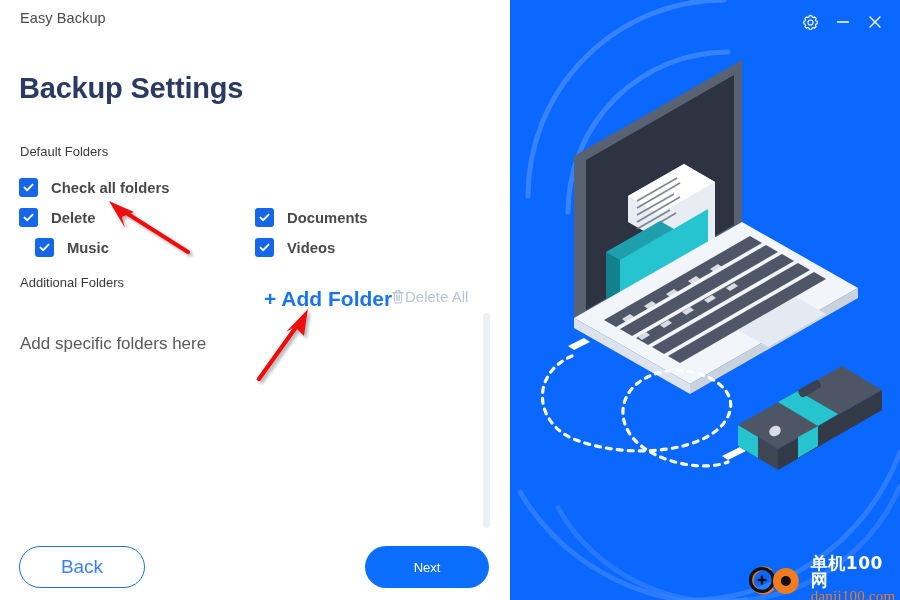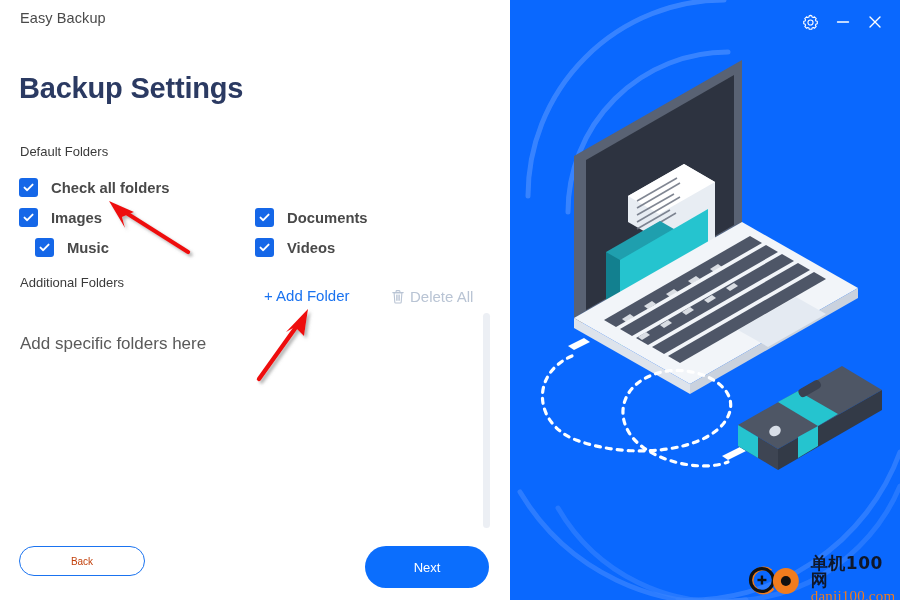--- a/index.html
+++ b/index.html
@@ -61,50 +61,50 @@
   }
   #cb-all    { left: 19px; top: 178px; }
   #cb-images { left: 19px; top: 208px; }
   #cb-music  { left: 19px; top: 238px; padding-left: 16px; }
   #cb-docs   { left: 255px; top: 208px; }
   #cb-videos { left: 255px; top: 238px; }
 
   
   #add-folder {
     position: absolute; left: 264px; top: 287px;
-    font-size: 15px; color: #1a73f0; font-weight: normal;
+    font-size: 21px; color: #1a73f0; font-weight: bold;
     cursor: pointer; white-space: nowrap;
   }
   #delete-all {
     position: absolute; left: 391px; top: 288px;
     font-size: 15px; color: #b9c4d4;
-    display: flex; align-items: center; gap: 5px;
+    display: flex; align-items: center; 
     white-space: nowrap;
   }
   #delete-all .trash { display: block; }
 
   #empty-hint {
     position: absolute; left: 20px; top: 334px;
     font-size: 17px; color: #5a5a5a;
   }
 
   
   #list-scrollbar {
     position: absolute; left: 483px; top: 313px;
     width: 7px; height: 215px;
     background: #eceff4; border-radius: 4px;
   }
 
   
   #btn-back {
     position: absolute; left: 19px; top: 546px;
-    width: 126px; height: 30px;
+    width: 126px; height: 42px;
     border: 1.4px solid #1a73f0; border-radius: 21px;
-    background: #ffffff; color: #c2410c;
-    font-size: 10px; font-family: "Liberation Sans", sans-serif;
+    background: #ffffff; color: #3b82f6;
+    font-size: 19px; font-family: "Liberation Sans", sans-serif;
     cursor: pointer;
   }
   #btn-next {
     position: absolute; left: 365px; top: 546px;
     width: 124px; height: 42px;
     border: none; border-radius: 21px;
     background: #0b6efd; color: #ffffff;
     font-size: 13px; font-family: "Liberation Sans", sans-serif;
     cursor: pointer;
   }
@@ -135,21 +135,21 @@
   #wc-min      { left: 320px; }
   #wc-close    { left: 352px; }
 
   
   #watermark {
     position: absolute; left: 235px; top: 555px;
     display: flex; align-items: center;
   }
   #wm-text { margin-left: 4px; line-height: 1; }
   #wm-cn {
-    font-size: 17px; color: #0f172a; font-weight: bold;
+    font-size: 17px; color: #ffffff; font-weight: bold;
     font-family: "DejaVu Sans", sans-serif;
     display: block; letter-spacing: 0.5px;
   }
   #wm-url {
     font-size: 15px; color: #f07c1e;
     font-family: "Liberation Serif", serif;
     display: block; letter-spacing: 0.2px;
   }
 </style>
 </head>
@@ -173,21 +173,21 @@
       </span>
       <span class="cb-label">Check all folders</span>
     </div>
 
     <div class="cb-row" id="cb-images">
       <span class="cb-box">
         <svg width="13" height="13" viewBox="0 0 13 13">
             <path d="M2.5 6.6 L5.2 9.2 L10.6 3.6" stroke="#fff" stroke-width="1.9" fill="none" stroke-linecap="round" stroke-linejoin="round"></path>
           </svg>
       </span>
-      <span class="cb-label">Images</span>
+      <span class="cb-label">Delete</span>
     </div>
 
     <div class="cb-row" id="cb-music">
       <span class="cb-box">
         <svg width="13" height="13" viewBox="0 0 13 13">
             <path d="M2.5 6.6 L5.2 9.2 L10.6 3.6" stroke="#fff" stroke-width="1.9" fill="none" stroke-linecap="round" stroke-linejoin="round"></path>
           </svg>
       </span>
       <span class="cb-label">Music</span>
     </div>

